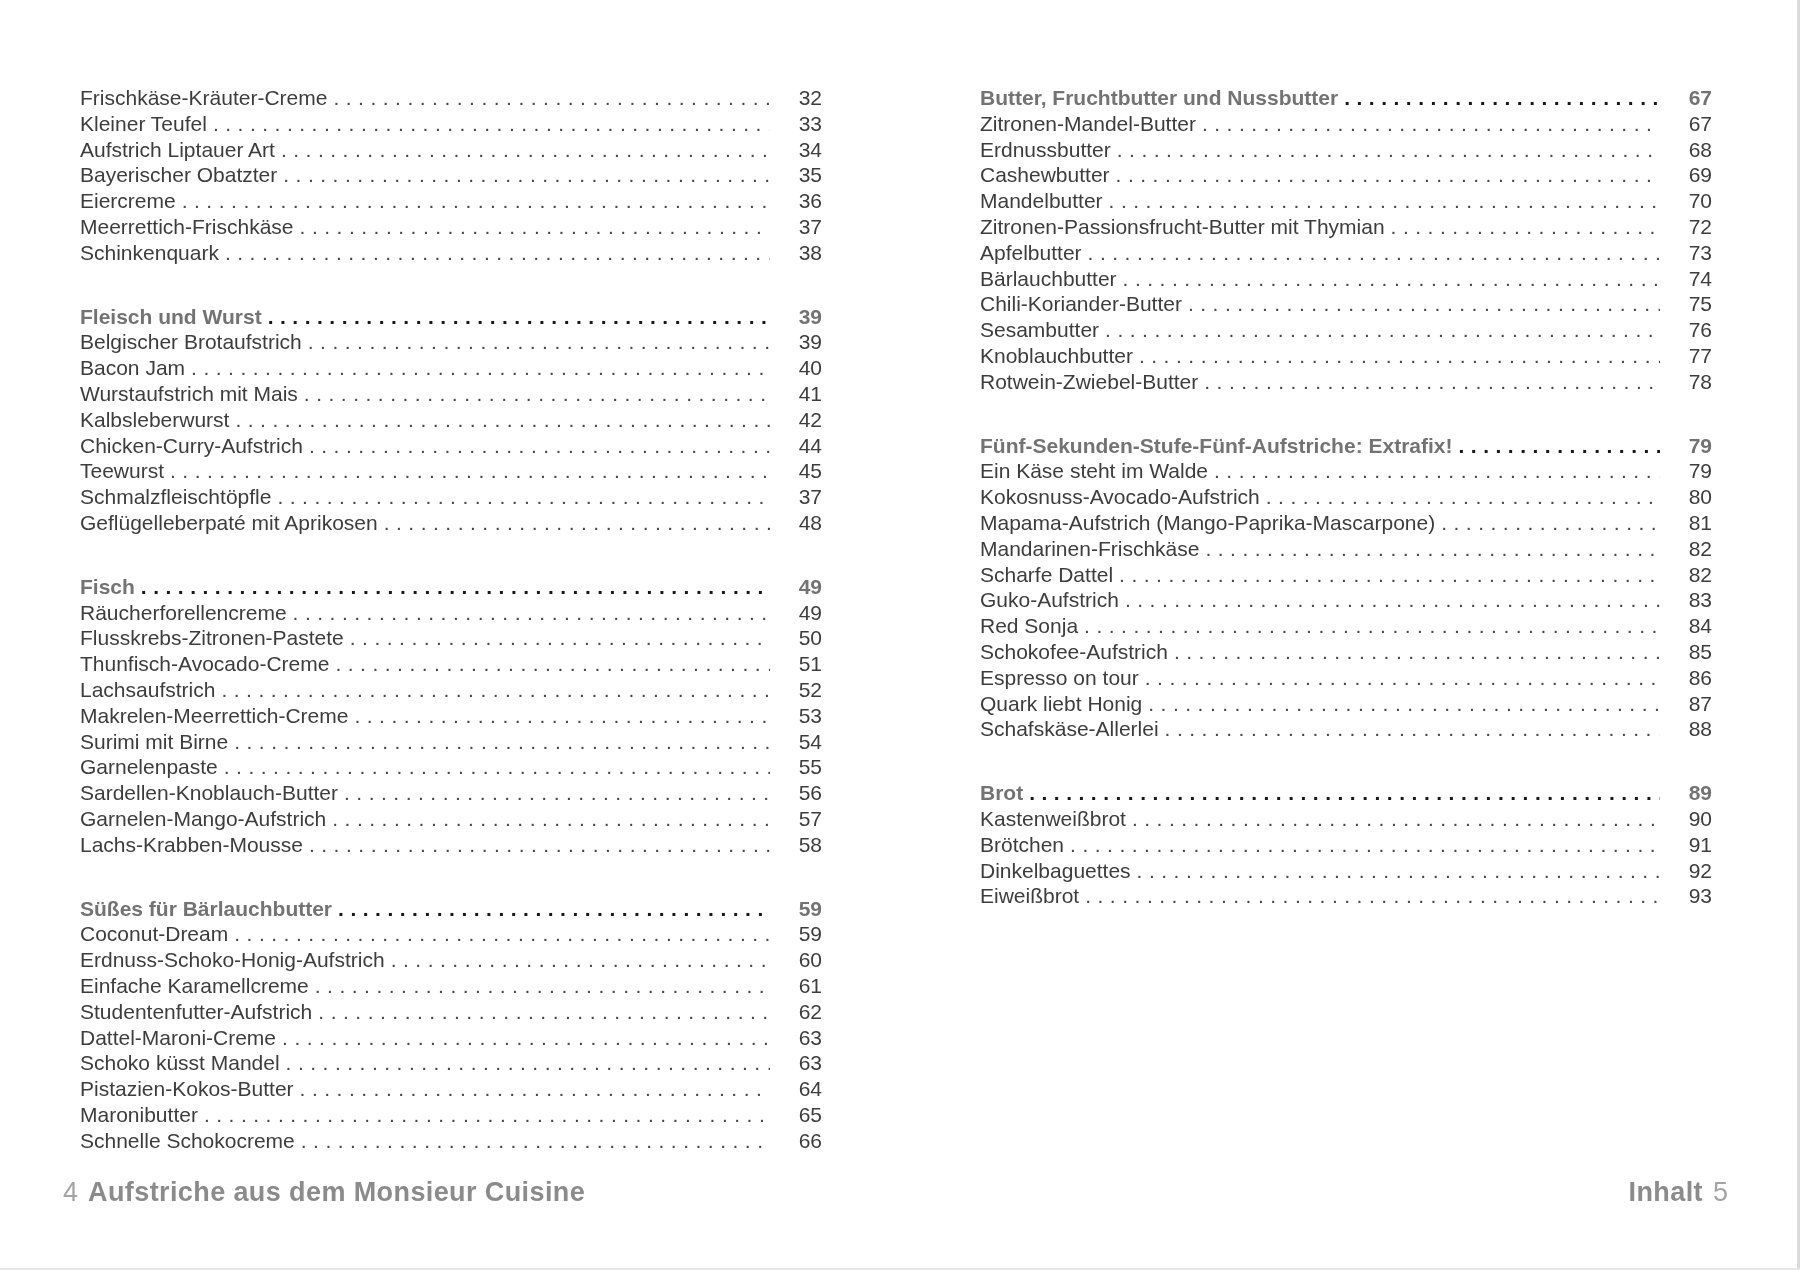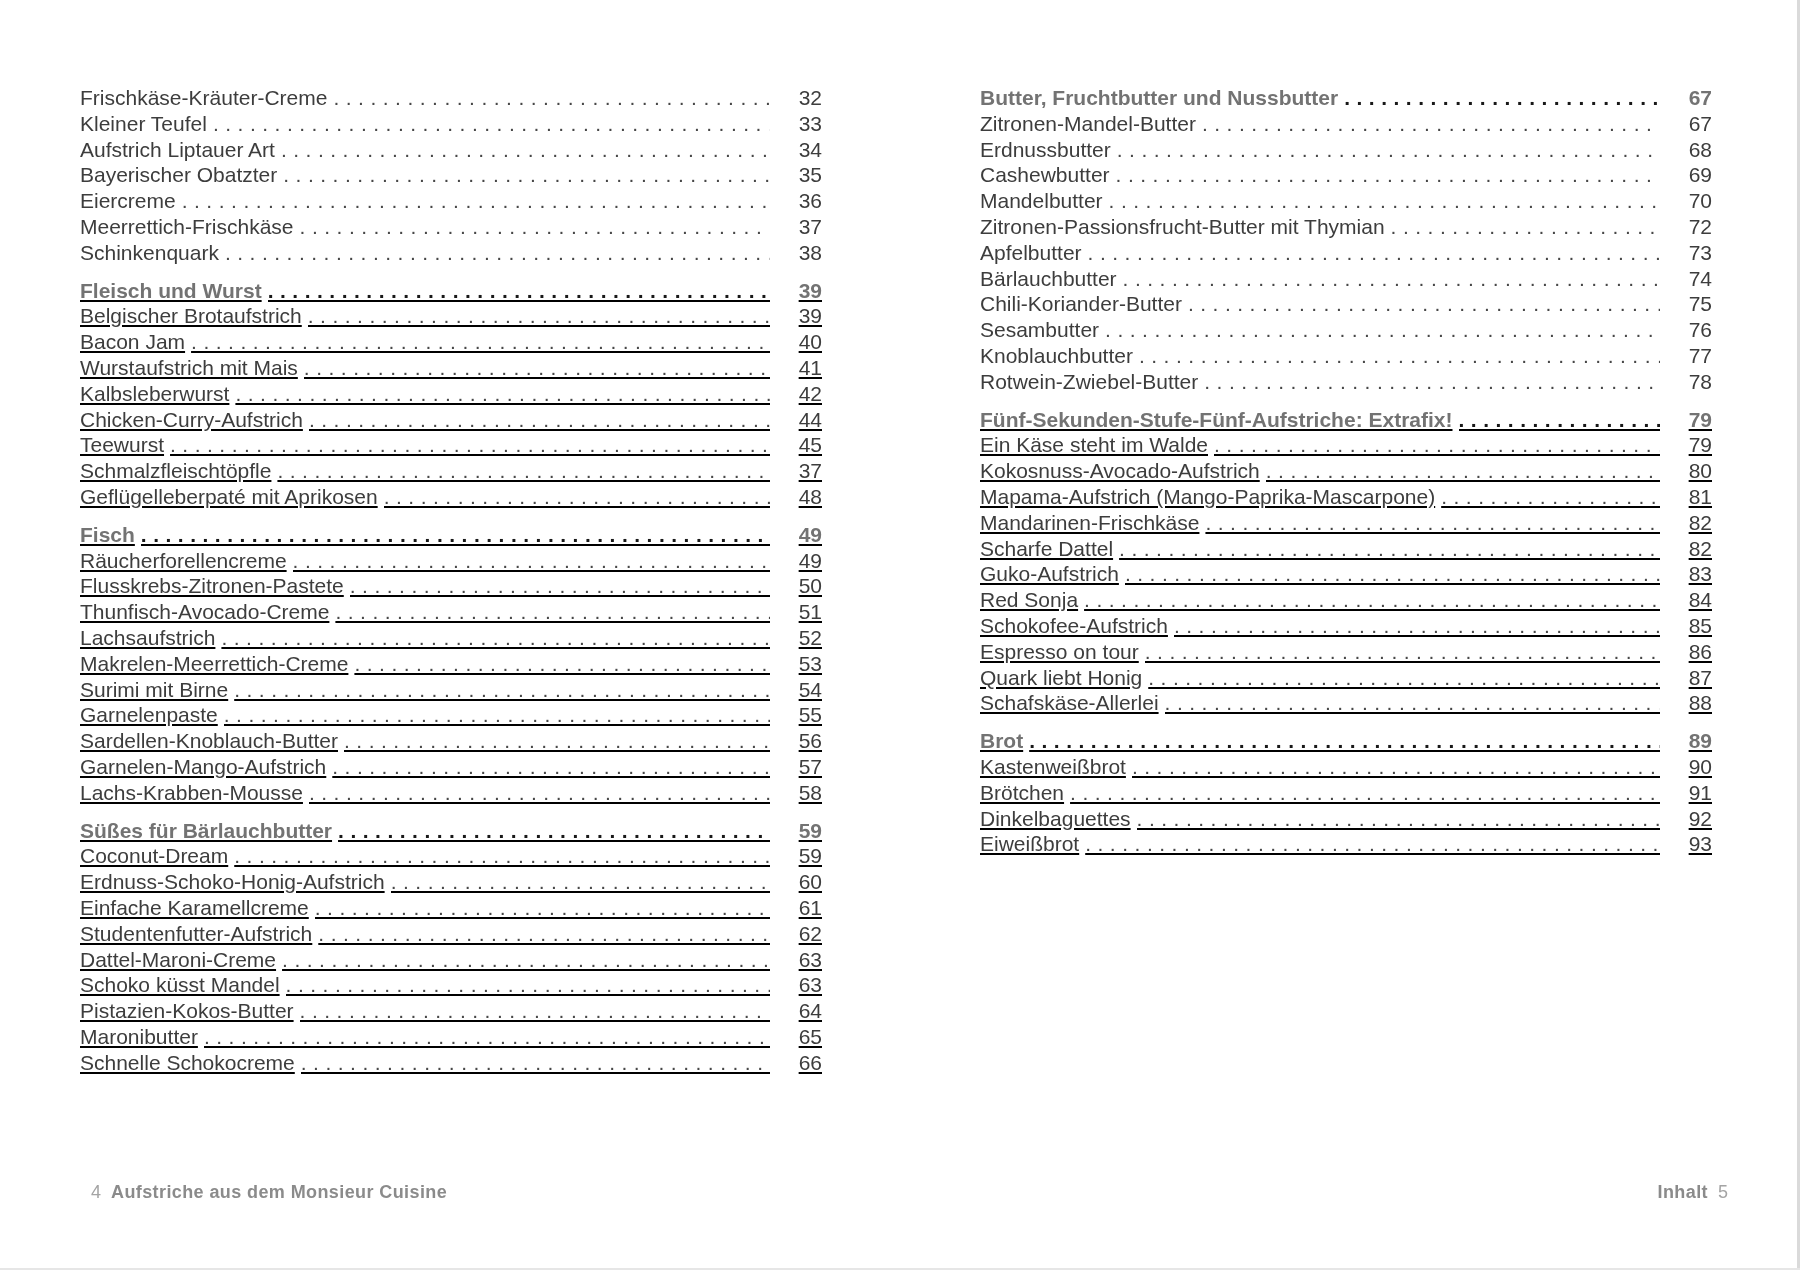--- a/index.html
+++ b/index.html
@@ -14,21 +14,21 @@
     font-family: "Liberation Sans", sans-serif;
     overflow: hidden;
   }
   .page-col {
     position: absolute;
     top: 85px;
   }
   #left-page  { left: 80px;  width: 742px; }
   #right-page { left: 980px; width: 732px; }
 
-  .section + .section { margin-top: 12px; text-decoration: underline; }
+  .section + .section { margin-top: 38px; }
 
   .row {
     display: flex;
     align-items: baseline;
     line-height: 25.8px;
     font-size: 21px;
     color: #3d3d3d;
     white-space: nowrap;
   }
   .row.heading {
@@ -50,24 +50,23 @@
   }
   .row .num {
     flex: 0 0 auto;
     min-width: 44px;
     text-align: right;
   }
 
   .footer {
     position: absolute;
     top: 1180px;
-    font-size: 18px;
+    font-size: 27px;
     line-height: 24px;
     white-space: nowrap;
-    margin-left: 28px;
   }
   .footer-left  { left: 63px; }
   .footer-right { right: 72px; text-align: center; }
   .f-num   { color: #a4a4a4; }
   .f-title { color: #8b8b8b; font-weight: bold; letter-spacing: 0.4px; }
   .footer-left .f-title  { margin-left: 10px; }
   .footer-right .f-num   { margin-left: 10px; }
 
   .page-edge-right {
     position: absolute;

